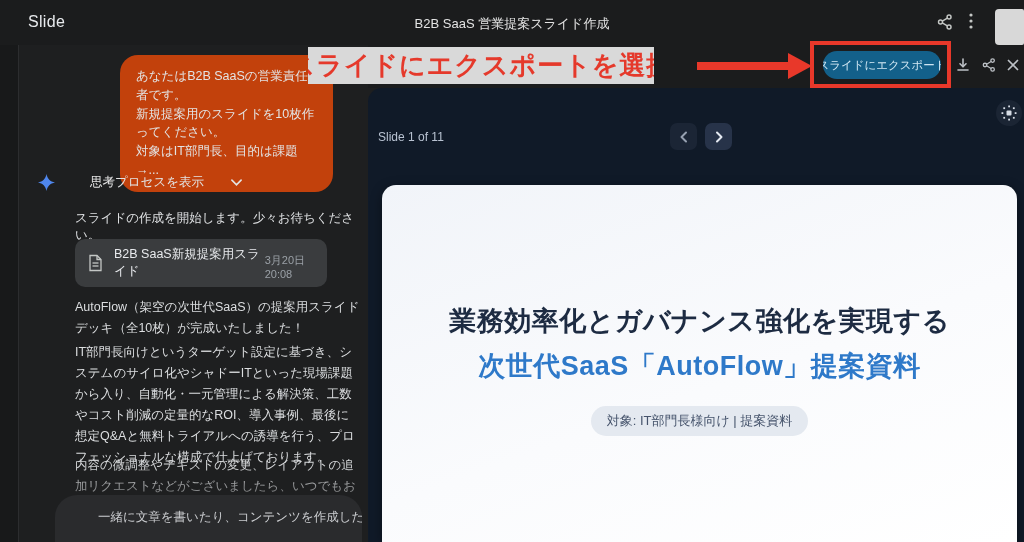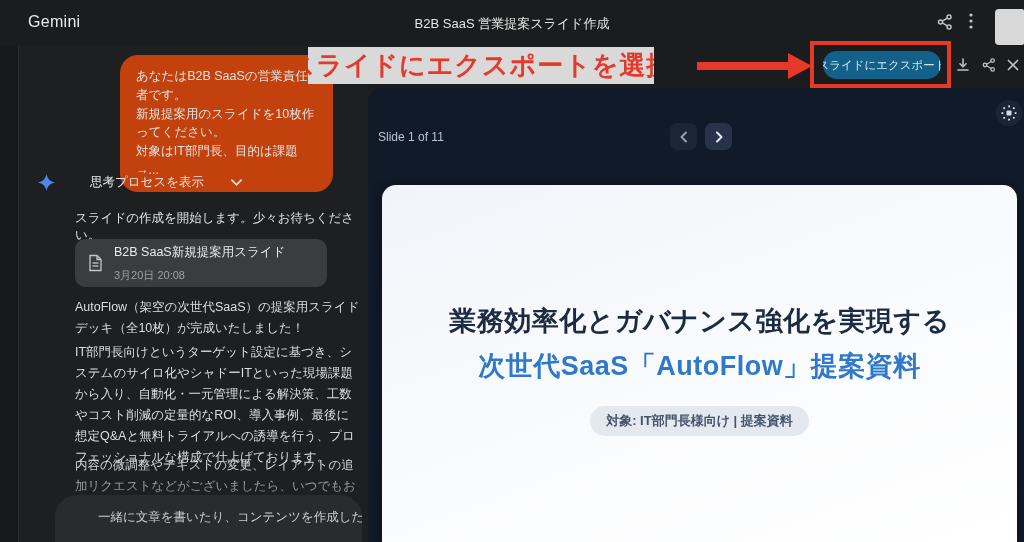--- a/index.html
+++ b/index.html
@@ -30,21 +30,21 @@
   .thought-row { position:absolute; left:18px; top:129px; display:flex; align-items:center; gap:35px; cursor:pointer; }
   .sparkle { width:17px; height:17px; }
   .thought-label { font-size:12.5px; font-weight:500; color:#e3e3e3; }
   .chev-down { width:11px; height:7px; color:#e3e3e3; margin-left:-8px; }
   .status-line { position:absolute; left:55px; top:165px; font-size:12.5px; color:#dfe1e3; }
   .file-card {
     position:absolute; left:55px; top:194px; width:252px; height:48px; background:#3a3c3e;
     border-radius:10px; display:flex; align-items:center; padding-left:13px; cursor:pointer;
   }
   .doc-ico { width:15px; height:18px; color:#c4c7c5; flex:0 0 auto; }
-  .file-meta { margin-left:11px; display:flex; flex-direction:column; }
+  .file-meta { margin-left:11px; display:flex; flex-direction:row; }
   .file-title { font-size:12.5px; font-weight:500; color:#e8eaed; }
   .file-time { font-size:11px; color:#9aa0a6; margin-top:7px; }
   .para { position:absolute; left:55px; width:286px; font-size:12.5px; line-height:21px; color:#dcdee0; }
   .p1 { top:252px; }
   .p2 { top:297px; }
   .p3 { top:410px;
     -webkit-mask-image:linear-gradient(to bottom, rgba(0,0,0,.95) 20%, rgba(0,0,0,.45) 65%, rgba(0,0,0,0) 100%);
     mask-image:linear-gradient(to bottom, rgba(0,0,0,.95) 20%, rgba(0,0,0,.45) 65%, rgba(0,0,0,0) 100%);
   }
   .chat-input {
@@ -78,42 +78,42 @@
     background:#1b2534; display:flex; align-items:center; justify-content:center; cursor:pointer; color:#d7dde6; }
   .slide-card {
     position:absolute; left:14px; top:97px; width:635px; height:357px;
     background:linear-gradient(160deg,#f1f4f9 0%, #fafbfd 55%, #ffffff 100%);
     border-radius:14px 14px 0 0; box-shadow:0 3px 12px rgba(0,0,0,.4);
   }
   .slide-content { position:absolute; left:0; right:0; top:118px; text-align:center; }
   .slide-title1 { font-size:27px; font-weight:700; color:#1d2b42; letter-spacing:.5px; }
   .slide-title2 { font-size:27px; font-weight:700; color:#2e79c9; letter-spacing:.5px; margin-top:9px; }
   .slide-badge { display:inline-block; margin-top:22px; background:#e4e9f0; color:#45536b;
-    border-radius:15px; padding:6px 16px; font-size:13px; font-weight:700; }
+    border-radius:15px; padding:6px 16px; font-size:13px; font-weight:400; }
 
   
   .ann-label {
     position:absolute; left:308px; top:47px; width:346px; height:37px; background:#d9d9d9;
     display:flex; align-items:center; justify-content:center;
     font-size:26px; font-weight:700; color:#e5392b; letter-spacing:1px;
     white-space:nowrap; overflow:hidden; z-index:20;
   }
   .ann-arrow-line { position:absolute; left:697px; top:62px; width:92px; height:8px; background:#e8382a; z-index:20; }
   .ann-arrow-head { position:absolute; left:788px; top:53px; width:0; height:0; z-index:20;
     border-top:13px solid transparent; border-bottom:13px solid transparent; border-left:24px solid #e8382a; }
   .ann-box { position:absolute; left:810px; top:41px; width:141px; height:47px;
     border:4px solid #e8382a; z-index:15; pointer-events:none; }
 </style>
 </head>
 <body>
 
 <div class="stage">
 
   <header class="topbar">
-    <div class="logo">Gemini</div>
+    <div class="logo">Slide</div>
     <div class="page-title">B2B SaaS 営業提案スライド作成</div>
     <svg class="topbar-ico ico-share-top" viewBox="0 0 20 20" fill="none" stroke="currentColor" stroke-width="1.6">
       <circle cx="14.5" cy="4.5" r="2.2"></circle>
         <circle cx="5" cy="10" r="2.2"></circle>
         <circle cx="14.5" cy="15.5" r="2.2"></circle>
       <line x1="12.6" y1="5.6" x2="7" y2="9"></line>
         <line x1="7" y1="11" x2="12.6" y2="14.4"></line>
     </svg>
     <svg class="topbar-ico ico-kebab" viewBox="0 0 16 18" fill="currentColor">
       <circle cx="8" cy="3" r="1.6"></circle>

